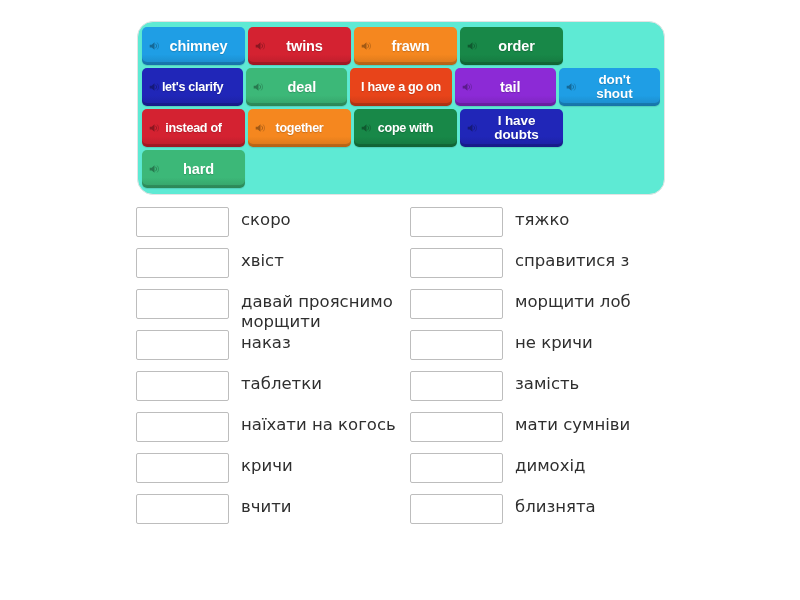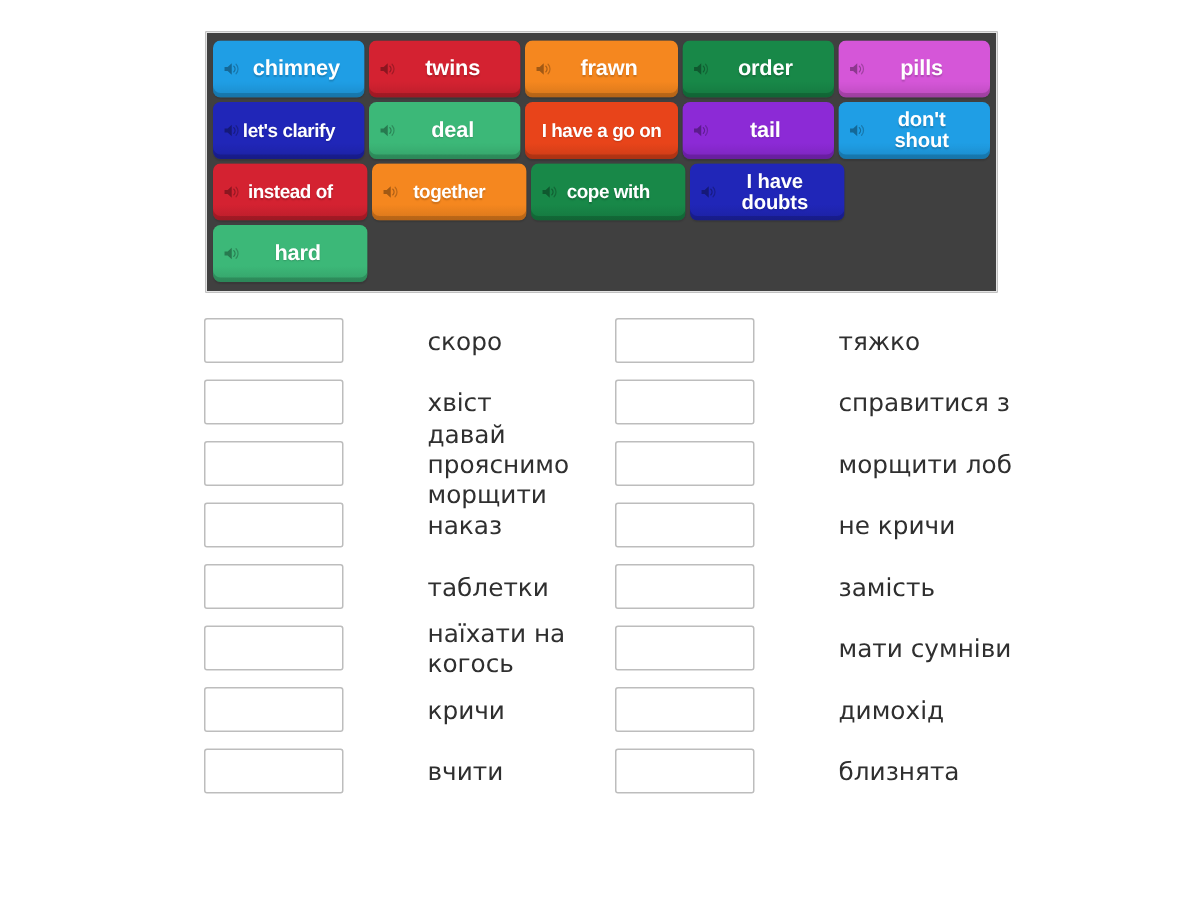--- a/index.html
+++ b/index.html
@@ -15,23 +15,23 @@
     position: relative;
   }
 
   
   #tile-panel {
     position: absolute;
     left: 137px;
     top: 21px;
     width: 528px;
     height: 174px;
-    background: #404040;
+    background: #5eead4;
     border: 1px solid #e3e3e3;
-    border-radius: 0;
+    border-radius: 16px;
     box-sizing: border-box;
     padding: 5px 4px 12px 4px;
   }
   .tile-row {
     display: flex;
     gap: 3px;
     margin-bottom: 3px;
   }
   .tile {
     position: relative;
@@ -87,23 +87,22 @@
   }
   .answer-col {
     position: absolute;
     top: 0;
   }
   #col-left  { left: 136px; width: 275px; }
   #col-right { left: 410px; width: 275px; }
 
   .answer-row {
     display: flex;
-    align-items: center;
+    align-items: flex-start;
     height: 41px;
-    gap: 44px;
   }
   .drop-box {
     width: 93px;
     height: 30px;
     border: 1px solid #bdbdbd;
     background: #ffffff;
     border-radius: 2px;
     box-sizing: border-box;
     flex: 0 0 auto;
     margin-top: 2px;
@@ -157,30 +156,20 @@
       <div class="tile" style="background: linear-gradient(rgb(24, 136, 72) 0%, rgb(24, 136, 72) 72%, rgba(0, 0, 0, 0.12) 100%), rgb(24, 136, 72);">
         <span class="speaker-icon">
           <svg viewBox="0 0 16 16" width="11" height="11">
             <path d="M1 6 L4 6 L8 2.5 L8 13.5 L4 10 L1 10 Z" fill="#000000" fill-opacity="0.55"></path>
             <path d="M10 5.2 A4 4 0 0 1 10 10.8" stroke="#000000" stroke-opacity="0.5" stroke-width="1.3" fill="none" stroke-linecap="round"></path>
             <path d="M12.2 3.4 A6.6 6.6 0 0 1 12.2 12.6" stroke="#000000" stroke-opacity="0.38" stroke-width="1.2" fill="none" stroke-linecap="round"></path>
           </svg>
         </span>
         <span class="tile-label">order</span>
       </div>
-      <div class="tile" style="background: linear-gradient(rgb(213, 86, 216) 0%, rgb(213, 86, 216) 72%, rgba(0, 0, 0, 0.12) 100%), rgb(213, 86, 216);">
-        <span class="speaker-icon">
-          <svg viewBox="0 0 16 16" width="11" height="11">
-            <path d="M1 6 L4 6 L8 2.5 L8 13.5 L4 10 L1 10 Z" fill="#000000" fill-opacity="0.55"></path>
-            <path d="M10 5.2 A4 4 0 0 1 10 10.8" stroke="#000000" stroke-opacity="0.5" stroke-width="1.3" fill="none" stroke-linecap="round"></path>
-            <path d="M12.2 3.4 A6.6 6.6 0 0 1 12.2 12.6" stroke="#000000" stroke-opacity="0.38" stroke-width="1.2" fill="none" stroke-linecap="round"></path>
-          </svg>
-        </span>
-        <span class="tile-label">pills</span>
-      </div>
     </div>
     <div class="tile-row">
       <div class="tile" style="background: linear-gradient(rgb(32, 38, 184) 0%, rgb(32, 38, 184) 72%, rgba(0, 0, 0, 0.12) 100%), rgb(32, 38, 184);">
         <span class="speaker-icon">
           <svg viewBox="0 0 16 16" width="11" height="11">
             <path d="M1 6 L4 6 L8 2.5 L8 13.5 L4 10 L1 10 Z" fill="#000000" fill-opacity="0.55"></path>
             <path d="M10 5.2 A4 4 0 0 1 10 10.8" stroke="#000000" stroke-opacity="0.5" stroke-width="1.3" fill="none" stroke-linecap="round"></path>
             <path d="M12.2 3.4 A6.6 6.6 0 0 1 12.2 12.6" stroke="#000000" stroke-opacity="0.38" stroke-width="1.2" fill="none" stroke-linecap="round"></path>
           </svg>
         </span>

